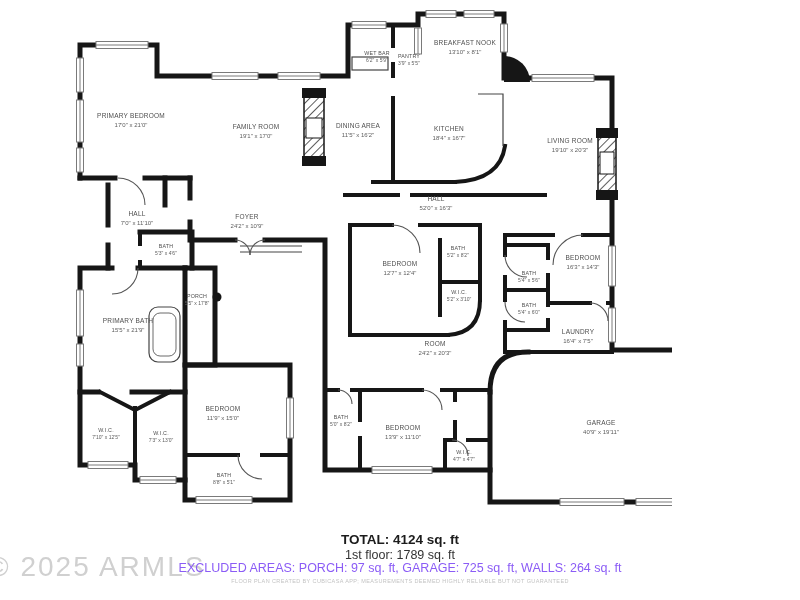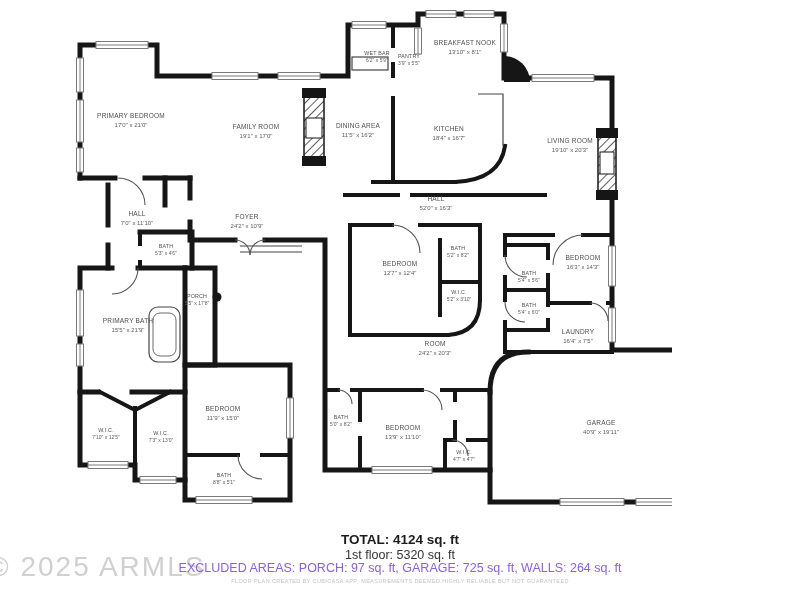--- a/index.html
+++ b/index.html
@@ -331,19 +331,19 @@
   <div class="room-label small" style="left:224px;top:479px">
       <span class="rname">BATH</span>
       <span class="rdims">8'8" x 5'1"</span>
     </div>
   <div class="room-label" style="left:601px;top:427px">
       <span class="rname">GARAGE</span>
       <span class="rdims">40'9" x 19'11"</span>
     </div>
 
   <div class="footer-line total">TOTAL: 4124 sq. ft</div>
-  <div class="footer-line floor1">1st floor: 5320 sq. ft</div>
+  <div class="footer-line floor1">1st floor: 1789 sq. ft</div>
   <div class="footer-line excluded">EXCLUDED AREAS: PORCH: 97 sq. ft, GARAGE: 725 sq. ft, WALLS: 264 sq. ft</div>
   <div class="footer-line disclaimer">FLOOR PLAN CREATED BY CUBICASA APP; MEASUREMENTS DEEMED HIGHLY RELIABLE BUT NOT GUARANTEED</div>
 
   <div class="watermark">© 2025 ARMLS</div>
 
 </div>
 
 </body></html>

